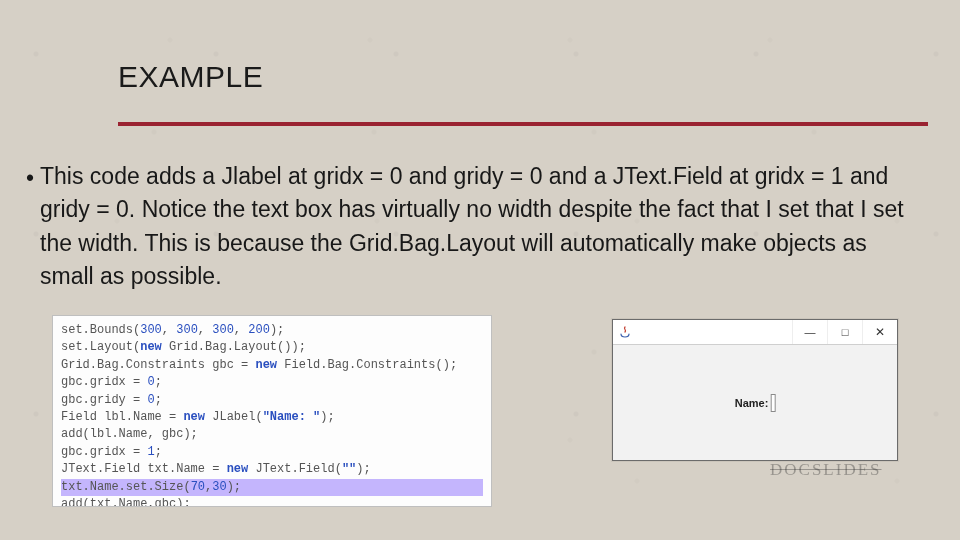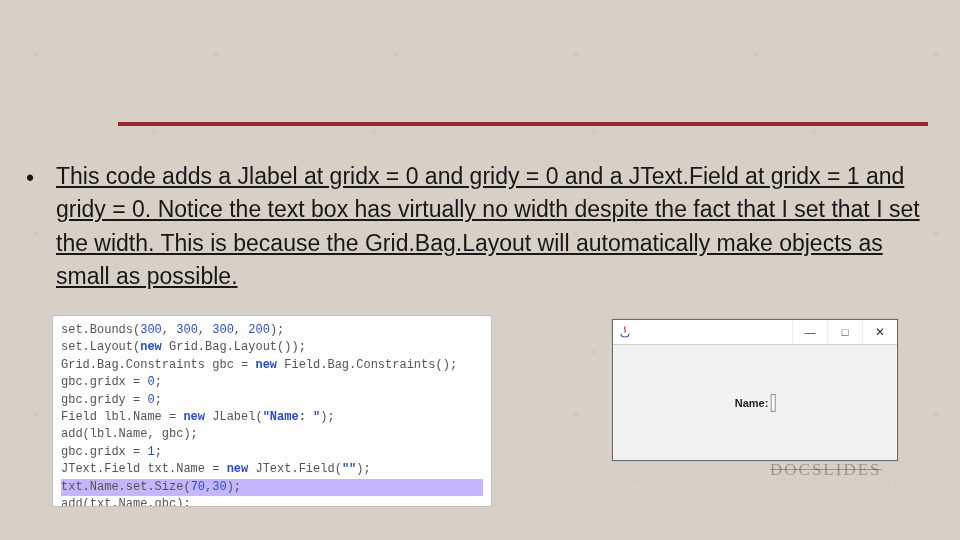--- a/index.html
+++ b/index.html
@@ -55,22 +55,21 @@
     font-size: 23px;
     line-height: 1.45;
     color: #181818;
   }
   .body-text .bullet {
     position: absolute;
     left: -2px;
     top: 2px;
   }
   .body-text .para {
-    margin-left: 28px;
-    text-decoration: underline;
+    margin-left: 12px;
   }
   .code-box {
     position: absolute;
     top: 315px;
     left: 52px;
     width: 440px;
     height: 192px;
     background: #fdfdfd;
     border: 1px solid #bfbfbf;
     box-sizing: border-box;
@@ -156,20 +155,21 @@
     letter-spacing: 2px;
     color: rgba(40,40,40,0.35);
     text-decoration: line-through;
   }
 </style>
 </head>
 <body>
 
 <div class="slide">
 
+  <div class="title">EXAMPLE</div>
   <div class="title-rule"></div>
 
   <div class="body-text">
     <span class="bullet">•</span>
     <div class="para">This code adds a Jlabel at gridx = 0 and gridy = 0 and a JText.Field at gridx = 1 and gridy = 0.  Notice the text box has virtually no width despite the fact that I set that I set the width.   This is because the Grid.Bag.Layout will automatically make objects as small as possible.</div>
   </div>
 
   <div class="code-box">
     <div class="line"><span>set.Bounds(</span><span class="num">300</span><span>, </span><span class="num">300</span><span>, </span><span class="num">300</span><span>, </span><span class="num">200</span><span>);</span></div>
     <div class="line"><span>set.Layout(</span><span class="kw">new</span><span> Grid.Bag.Layout());</span></div>

